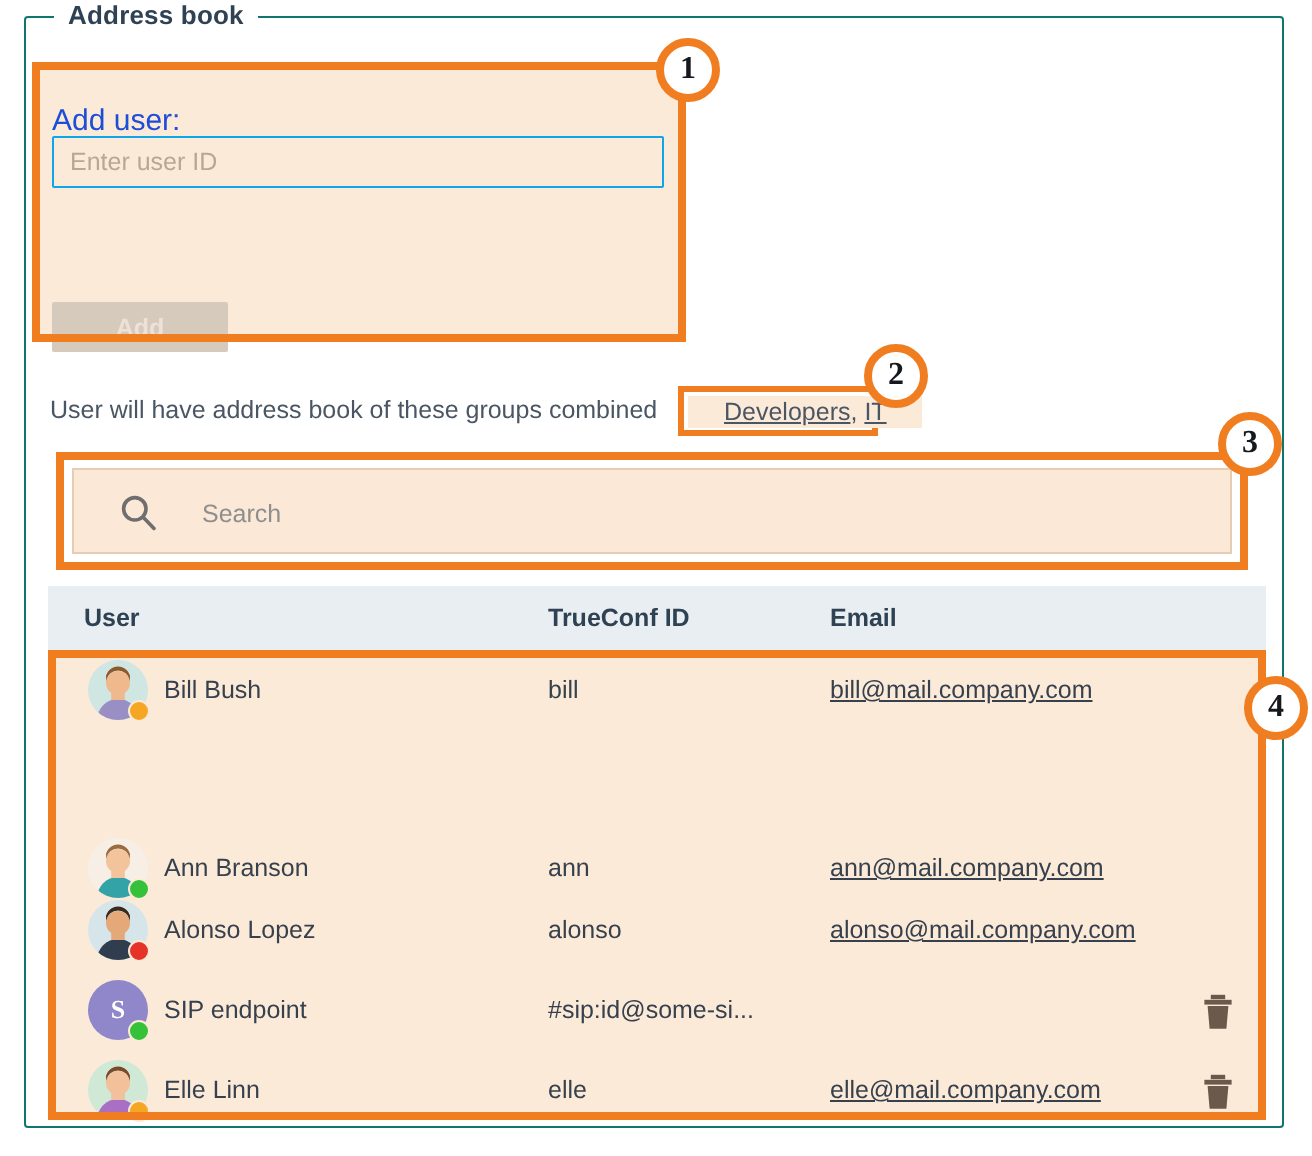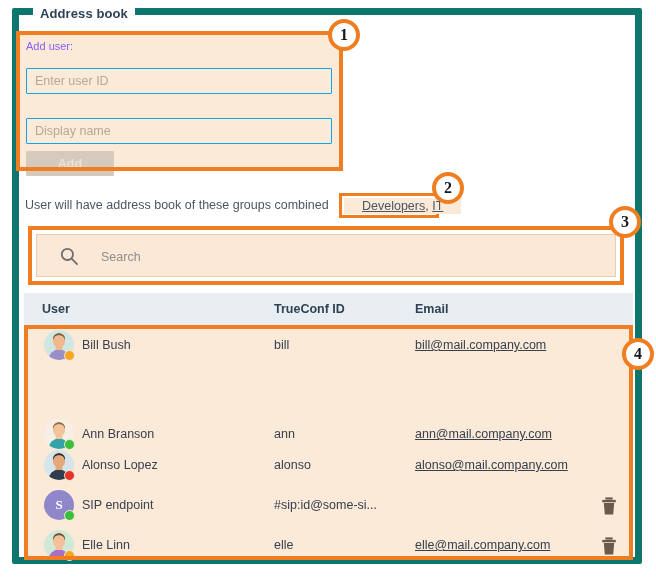--- a/index.html
+++ b/index.html
@@ -16,21 +16,21 @@
     color: #3c4858;
   }
 
   
   .panel {
     position: absolute;
     left: 12px;
     top: 8px;
     width: 630px;
     height: 556px;
-    border: 7px solid #0f766e;
+    border: 1px solid #0f766e;
     border-radius: 2px;
     box-sizing: border-box;
   }
   .panel-legend {
     position: absolute;
     left: 14px;
     top: -9px;
     background: #ffffff;
     padding: 0 7px;
     font-size: 13px;
@@ -81,23 +81,23 @@
     top: 31px;
     width: 327px;
     height: 140px;
     background: #fcead9;
     box-sizing: border-box;
     z-index: 2;
   }
   .add-user-label {
     position: absolute;
     left: 10px;
-    top: 9px;
-    font-size: 11px;
-    color: #8b5cf6;
+    top: 21px;
+    font-size: 15px;
+    color: #1d4ed8;
   }
   .text-field {
     position: absolute;
     left: 10px;
     width: 306px;
     height: 26px;
     background: #fcead9;
     border: 1px solid #0ea5e9;
     box-sizing: border-box;
     font-family: "Liberation Sans", sans-serif;
@@ -302,21 +302,20 @@
 </head>
 <body>
 
 <div class="panel">
   <div class="panel-legend">Address book</div>
 </div>
 
 <div class="add-user-box">
   <div class="add-user-label">Add user:</div>
   <input class="text-field" id="field-userid" type="text" placeholder="Enter user ID" style="">
-  <input class="text-field" id="field-display" type="text" placeholder="Display name" style="">
   <button class="add-button">Add</button>
 </div>
 
 <div class="groups-note">User will have address book of these groups combined</div>
 <div class="groups-links">
   <span class="group-link">Developers</span><span>, </span><span class="group-link">IT</span>
 </div>
 
 <div class="search-wrap">
   <span class="search-icon">

